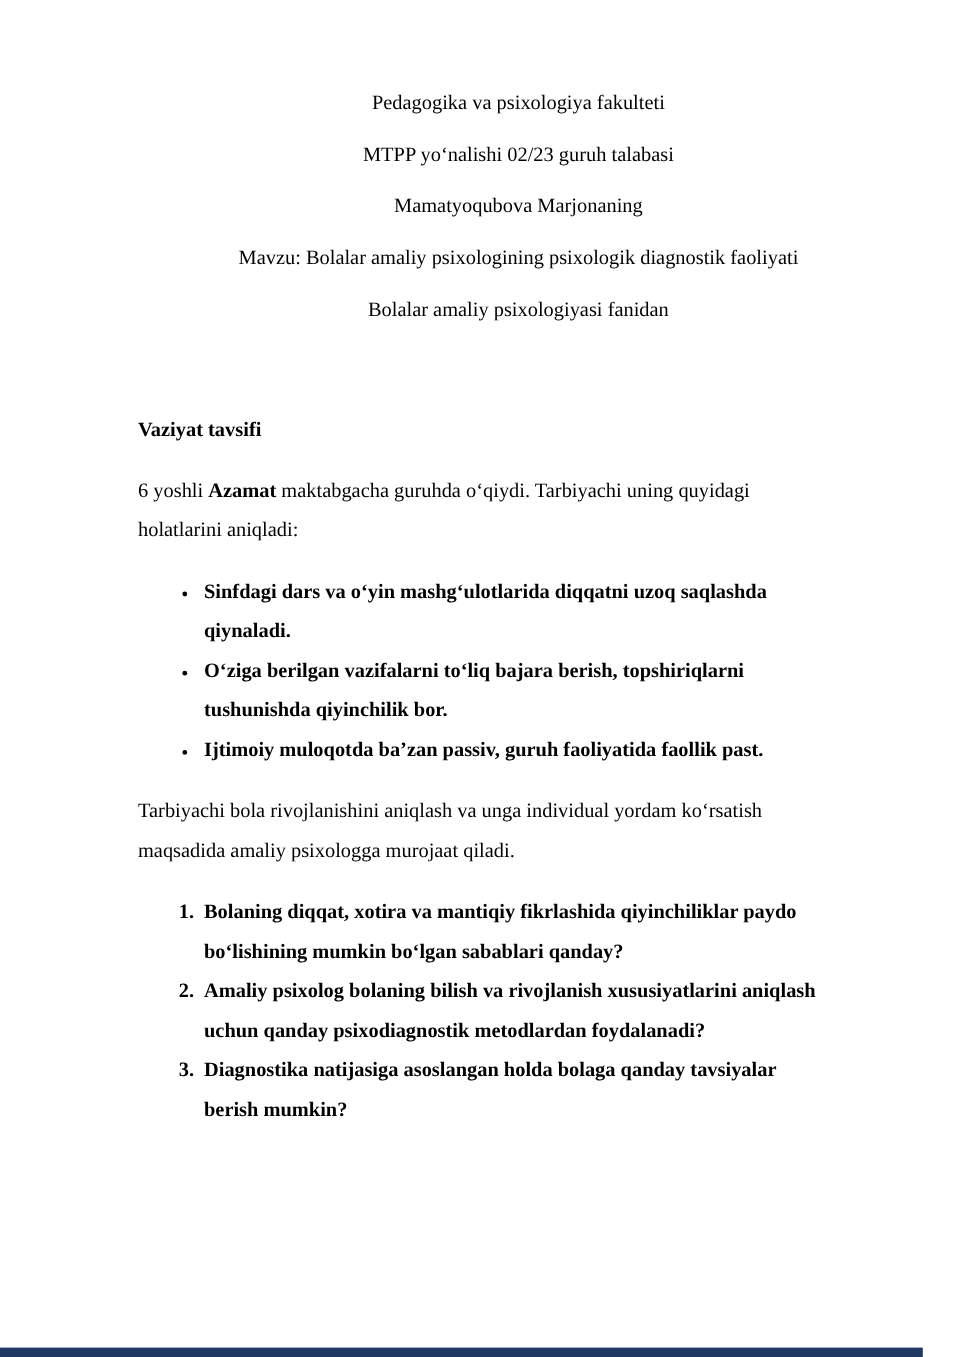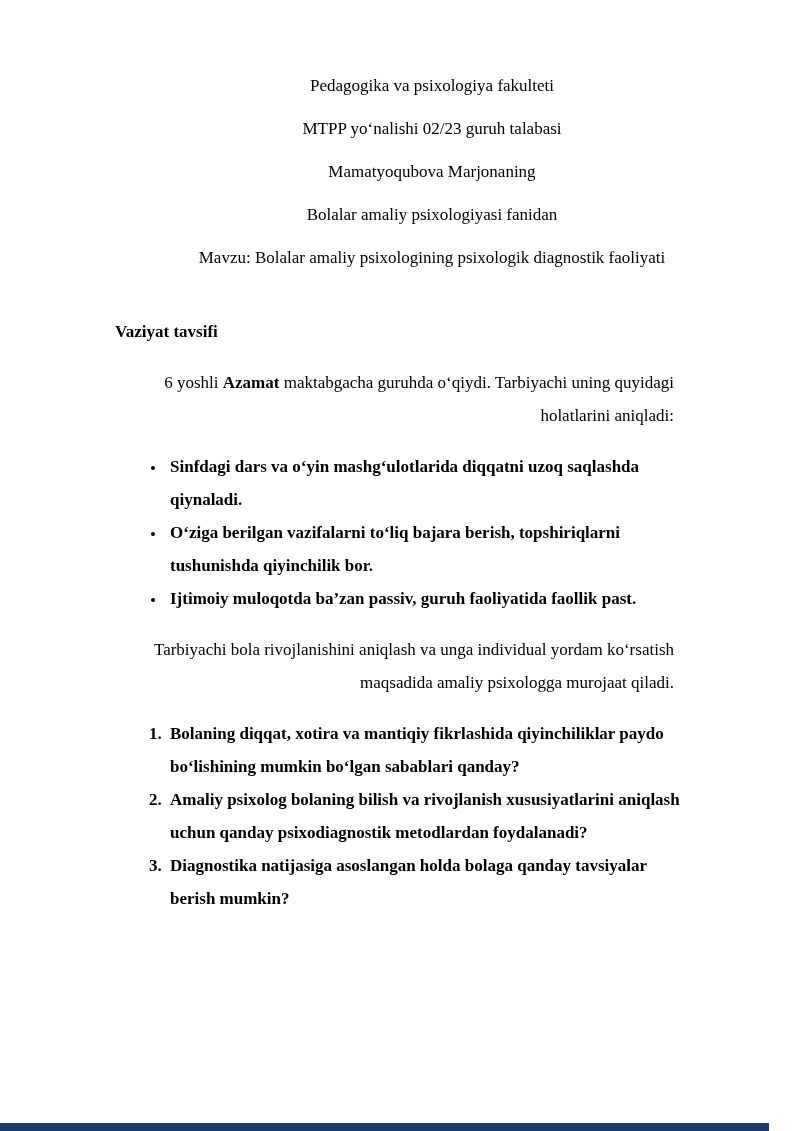--- a/index.html
+++ b/index.html
@@ -30,25 +30,24 @@
   }
   .doc-body {
     font-size: 17px;
     line-height: 33px;
   }
   .section-heading {
     font-weight: bold;
     margin: 0 75px 18px 0;
   }
   .section-heading.first {
-    margin-top: 36px;
+    margin-top: 62px;
   }
   .para {
     margin: 0 75px 18px 0;
-    text-align: right;
   }
   ul.bullet-list, ol.question-list {
     margin: 0 55px 18px 0;
     padding-left: 51px;
     font-weight: bold;
   }
   ul.bullet-list li, ol.question-list li {
     padding-left: 4px;
   }
   ul.bullet-list li::marker {
@@ -66,22 +65,22 @@
 </head>
 <body>
 
 <div class="page">
   <div class="content">
 
     <div class="doc-header">
       <p>Pedagogika va psixologiya fakulteti</p>
       <p>MTPP yo‘nalishi 02/23 guruh talabasi</p>
       <p>Mamatyoqubova Marjonaning</p>
+      <p>Mavzu: Bolalar amaliy psixologining psixologik diagnostik faoliyati</p>
       <p>Bolalar amaliy psixologiyasi fanidan</p>
-      <p>Mavzu: Bolalar amaliy psixologining psixologik diagnostik faoliyati</p>
     </div>
 
     <div class="doc-body">
 
       <p class="section-heading first">Vaziyat tavsifi</p>
 
       <p class="para"><span>6 yoshli </span><strong>Azamat</strong><span> maktabgacha guruhda o‘qiydi. Tarbiyachi uning quyidagi holatlarini aniqladi:</span></p>
 
       <ul class="bullet-list">
         <li>Sinfdagi dars va o‘yin mashg‘ulotlarida diqqatni uzoq saqlashda qiynaladi.</li>

